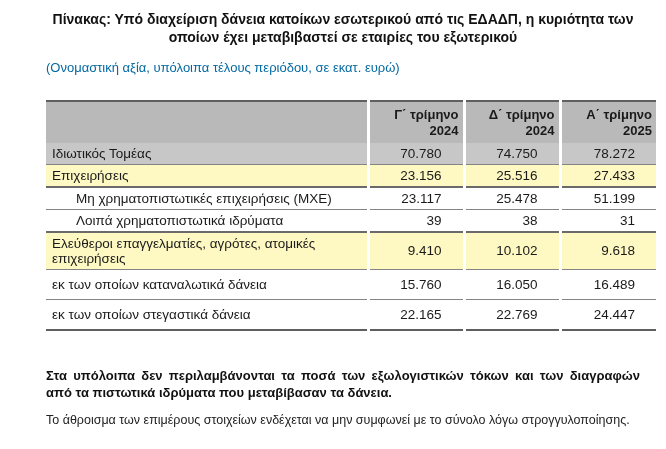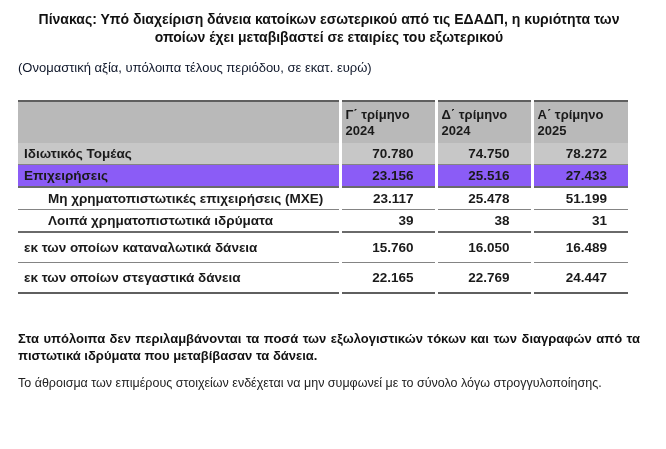--- a/index.html
+++ b/index.html
@@ -11,70 +11,70 @@
     width: 666px;
     height: 449px;
     overflow: hidden;
     font-family: "Liberation Sans", sans-serif;
     color: #1a1a1a;
   }
   .page {
     box-sizing: border-box;
     width: 666px;
     height: 449px;
-    padding: 10px 26px 0 18px;
+    padding: 10px 26px 0 46px;
   }
   .title {
     font-weight: bold;
     font-size: 14px;
     line-height: 1.3;
     text-align: center;
     padding: 0 6px;
     color: #111;
   }
   .subtitle {
     margin-top: 14px;
     font-size: 13px;
-    color: #0f172a;
+    color: #0369a1;
   }
   table.data {
     margin-top: 25px;
     width: 610px;
     border-collapse: collapse;
     table-layout: fixed;
     border-top: 2px solid #5f5f5f;
     border-bottom: 2px solid #5f5f5f;
     font-size: 13.5px;
   }
   col.c-label { width: 322px; }
   col.c-num   { width: 96px; }
 
   th, td {
     padding: 3px 4px;
     vertical-align: middle;
-    font-weight: bold;
+    font-weight: normal;
   }
   td.label { text-align: left; padding-left: 6px; }
   td.num, th.num {
     text-align: right;
     padding-right: 21px;
     border-left: 3px solid #ffffff;
   }
   th.num {
-    text-align: left;
+    text-align: right;
     padding-right: 4px;
     font-weight: bold;
     font-size: 13px;
     line-height: 1.2;
     padding-top: 5px;
     padding-bottom: 4px;
   }
   tr.hdr { background: #b9b9b9; border-bottom: 2px solid #5f5f5f; }
   tr.total { background: #c7c7c7; font-weight: bold; }
-  tr.g { background: #8b5cf6; }
+  tr.g { background: #fef9c3; }
   tr.w { background: #ffffff; }
   tr { border-bottom: 1px solid #848484; }
   tr.b2 { border-bottom: 2px solid #6a6a6a; }
   tr:last-child { border-bottom: none; }
   td.ind1 { padding-left: 30px; }
   td.ind2 { padding-left: 48px; }
   tr.tall td { padding-top: 7px; padding-bottom: 7px; }
   .hq { display: block; }
 
   .footnote-bold {
@@ -142,20 +142,26 @@
         <td class="num">23.117</td>
         <td class="num">25.478</td>
         <td class="num">51.199</td>
       </tr>
       <tr class="w b2">
         <td class="label ind1">Λοιπά χρηματοπιστωτικά ιδρύματα</td>
         <td class="num">39</td>
         <td class="num">38</td>
         <td class="num">31</td>
       </tr>
+      <tr class="g">
+        <td class="label">Ελεύθεροι επαγγελματίες, αγρότες, ατομικές επιχειρήσεις</td>
+        <td class="num">9.410</td>
+        <td class="num">10.102</td>
+        <td class="num">9.618</td>
+      </tr>
       <tr class="w tall">
         <td class="label">εκ των οποίων καταναλωτικά δάνεια</td>
         <td class="num">15.760</td>
         <td class="num">16.050</td>
         <td class="num">16.489</td>
       </tr>
       <tr class="w tall">
         <td class="label">εκ των οποίων στεγαστικά δάνεια</td>
         <td class="num">22.165</td>
         <td class="num">22.769</td>

